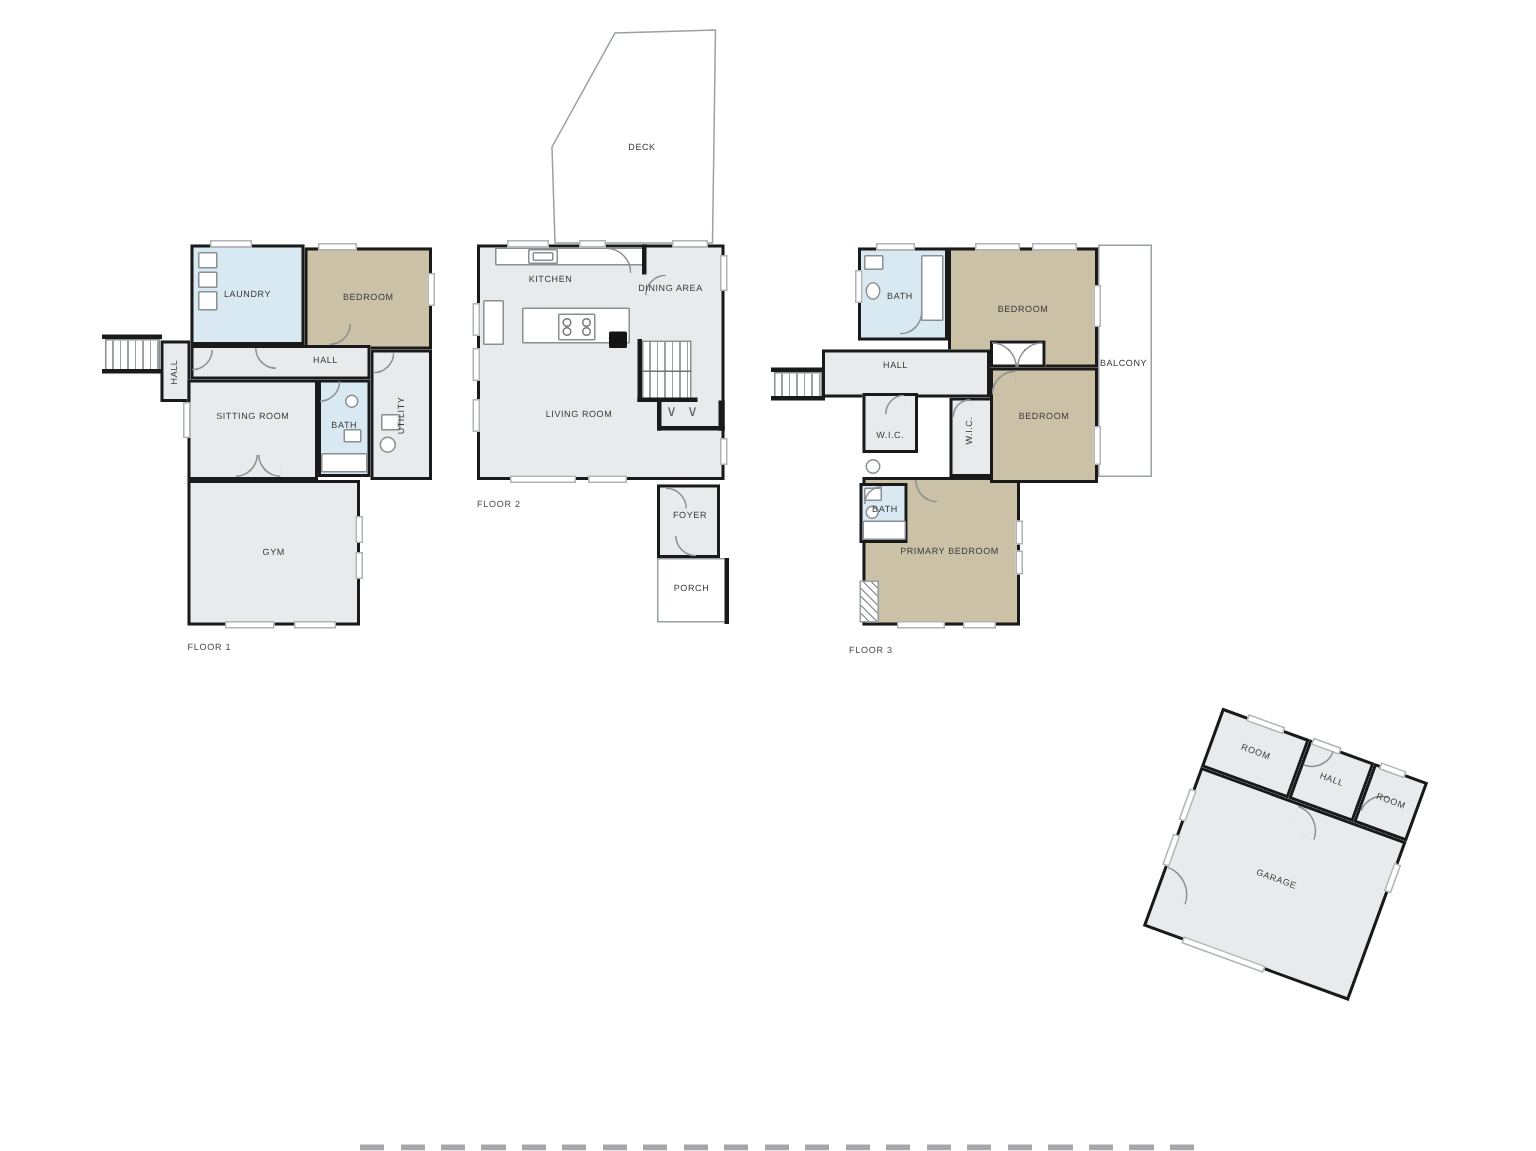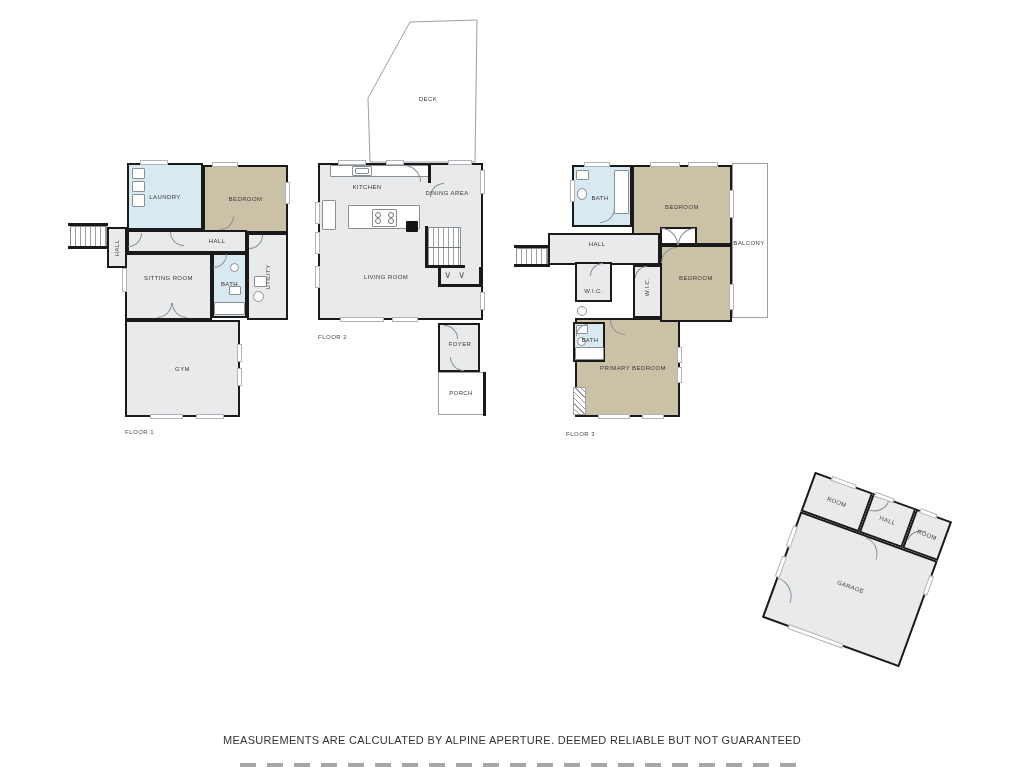--- a/index.html
+++ b/index.html
@@ -33,21 +33,20 @@
   .floor-label{position:absolute;font-size:6px;color:#4a4a4a;letter-spacing:.5px;white-space:nowrap;z-index:8;}
   .disclaimer{position:absolute;left:0;top:734px;width:1024px;text-align:center;font-size:11px;
               color:#333;letter-spacing:.3px;z-index:9;}
   .cutoff{position:absolute;left:240px;top:763px;width:560px;height:5px;opacity:.45;z-index:9;
           background:repeating-linear-gradient(90deg,#3c3c44 0 16px,transparent 16px 27px);}
 </style>
 </head>
 <body>
 
 <div id="canvas">
-  <div class="disclaimer">MEASUREMENTS ARE CALCULATED BY ALPINE APERTURE. DEEMED RELIABLE BUT NOT GUARANTEED</div>
   <div class="cutoff"></div>
 <div class="floor" style="left: 0px; top: 0px; width: 1024px; height: 767px;">
       <div class="room" style="left: 127px; top: 163px; width: 76px; height: 67px; background: rgb(217, 233, 242);"></div>
       <span class="lbl" style="left: 165px; top: 197px;">LAUNDRY</span>
       <div class="room" style="left: 203px; top: 165px; width: 85px; height: 68px; background: rgb(203, 193, 166);"></div>
       <span class="lbl" style="left: 245.5px; top: 199px;">BEDROOM</span>
       <div class="room" style="left: 107px; top: 227px; width: 20px; height: 41px; background: rgb(233, 234, 235);"></div>
       <span class="lbl vert" style="left: 117px; top: 247.5px;">HALL</span>
       <div class="room" style="left: 127px; top: 230px; width: 120px; height: 23px; background: rgb(233, 234, 235);"></div>
       <span class="lbl" style="left: 217px; top: 241px;">HALL</span>

